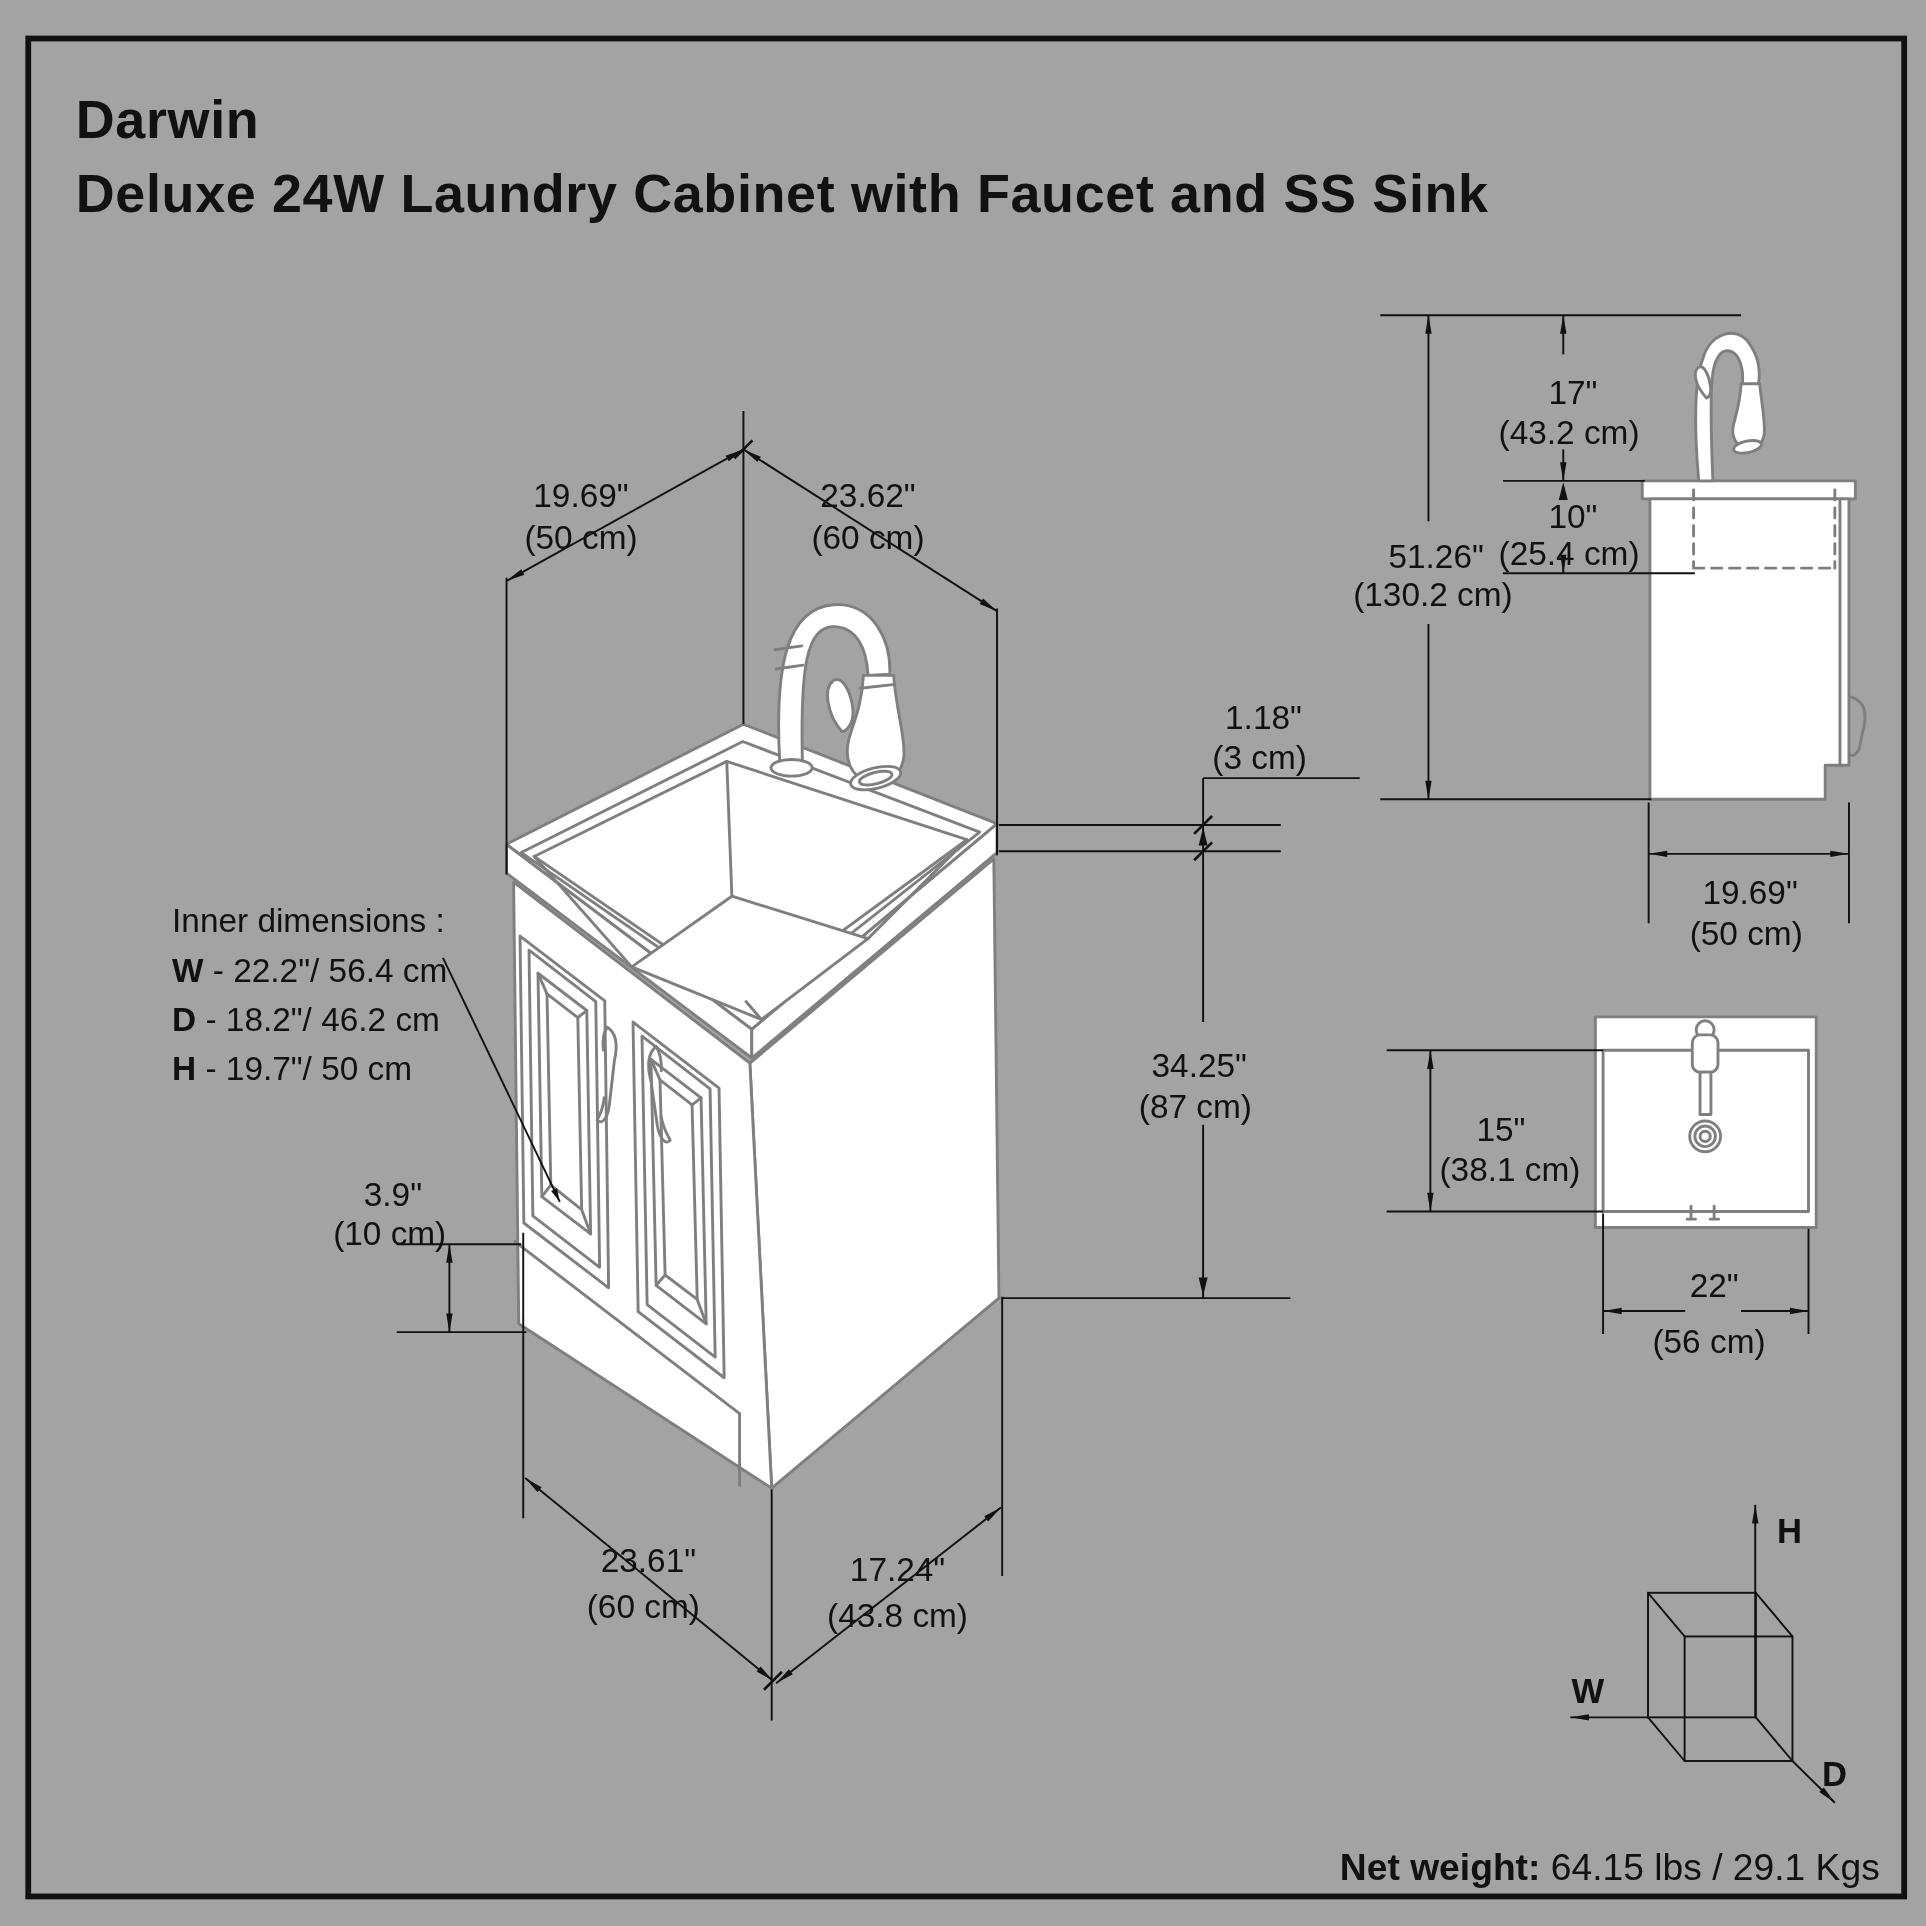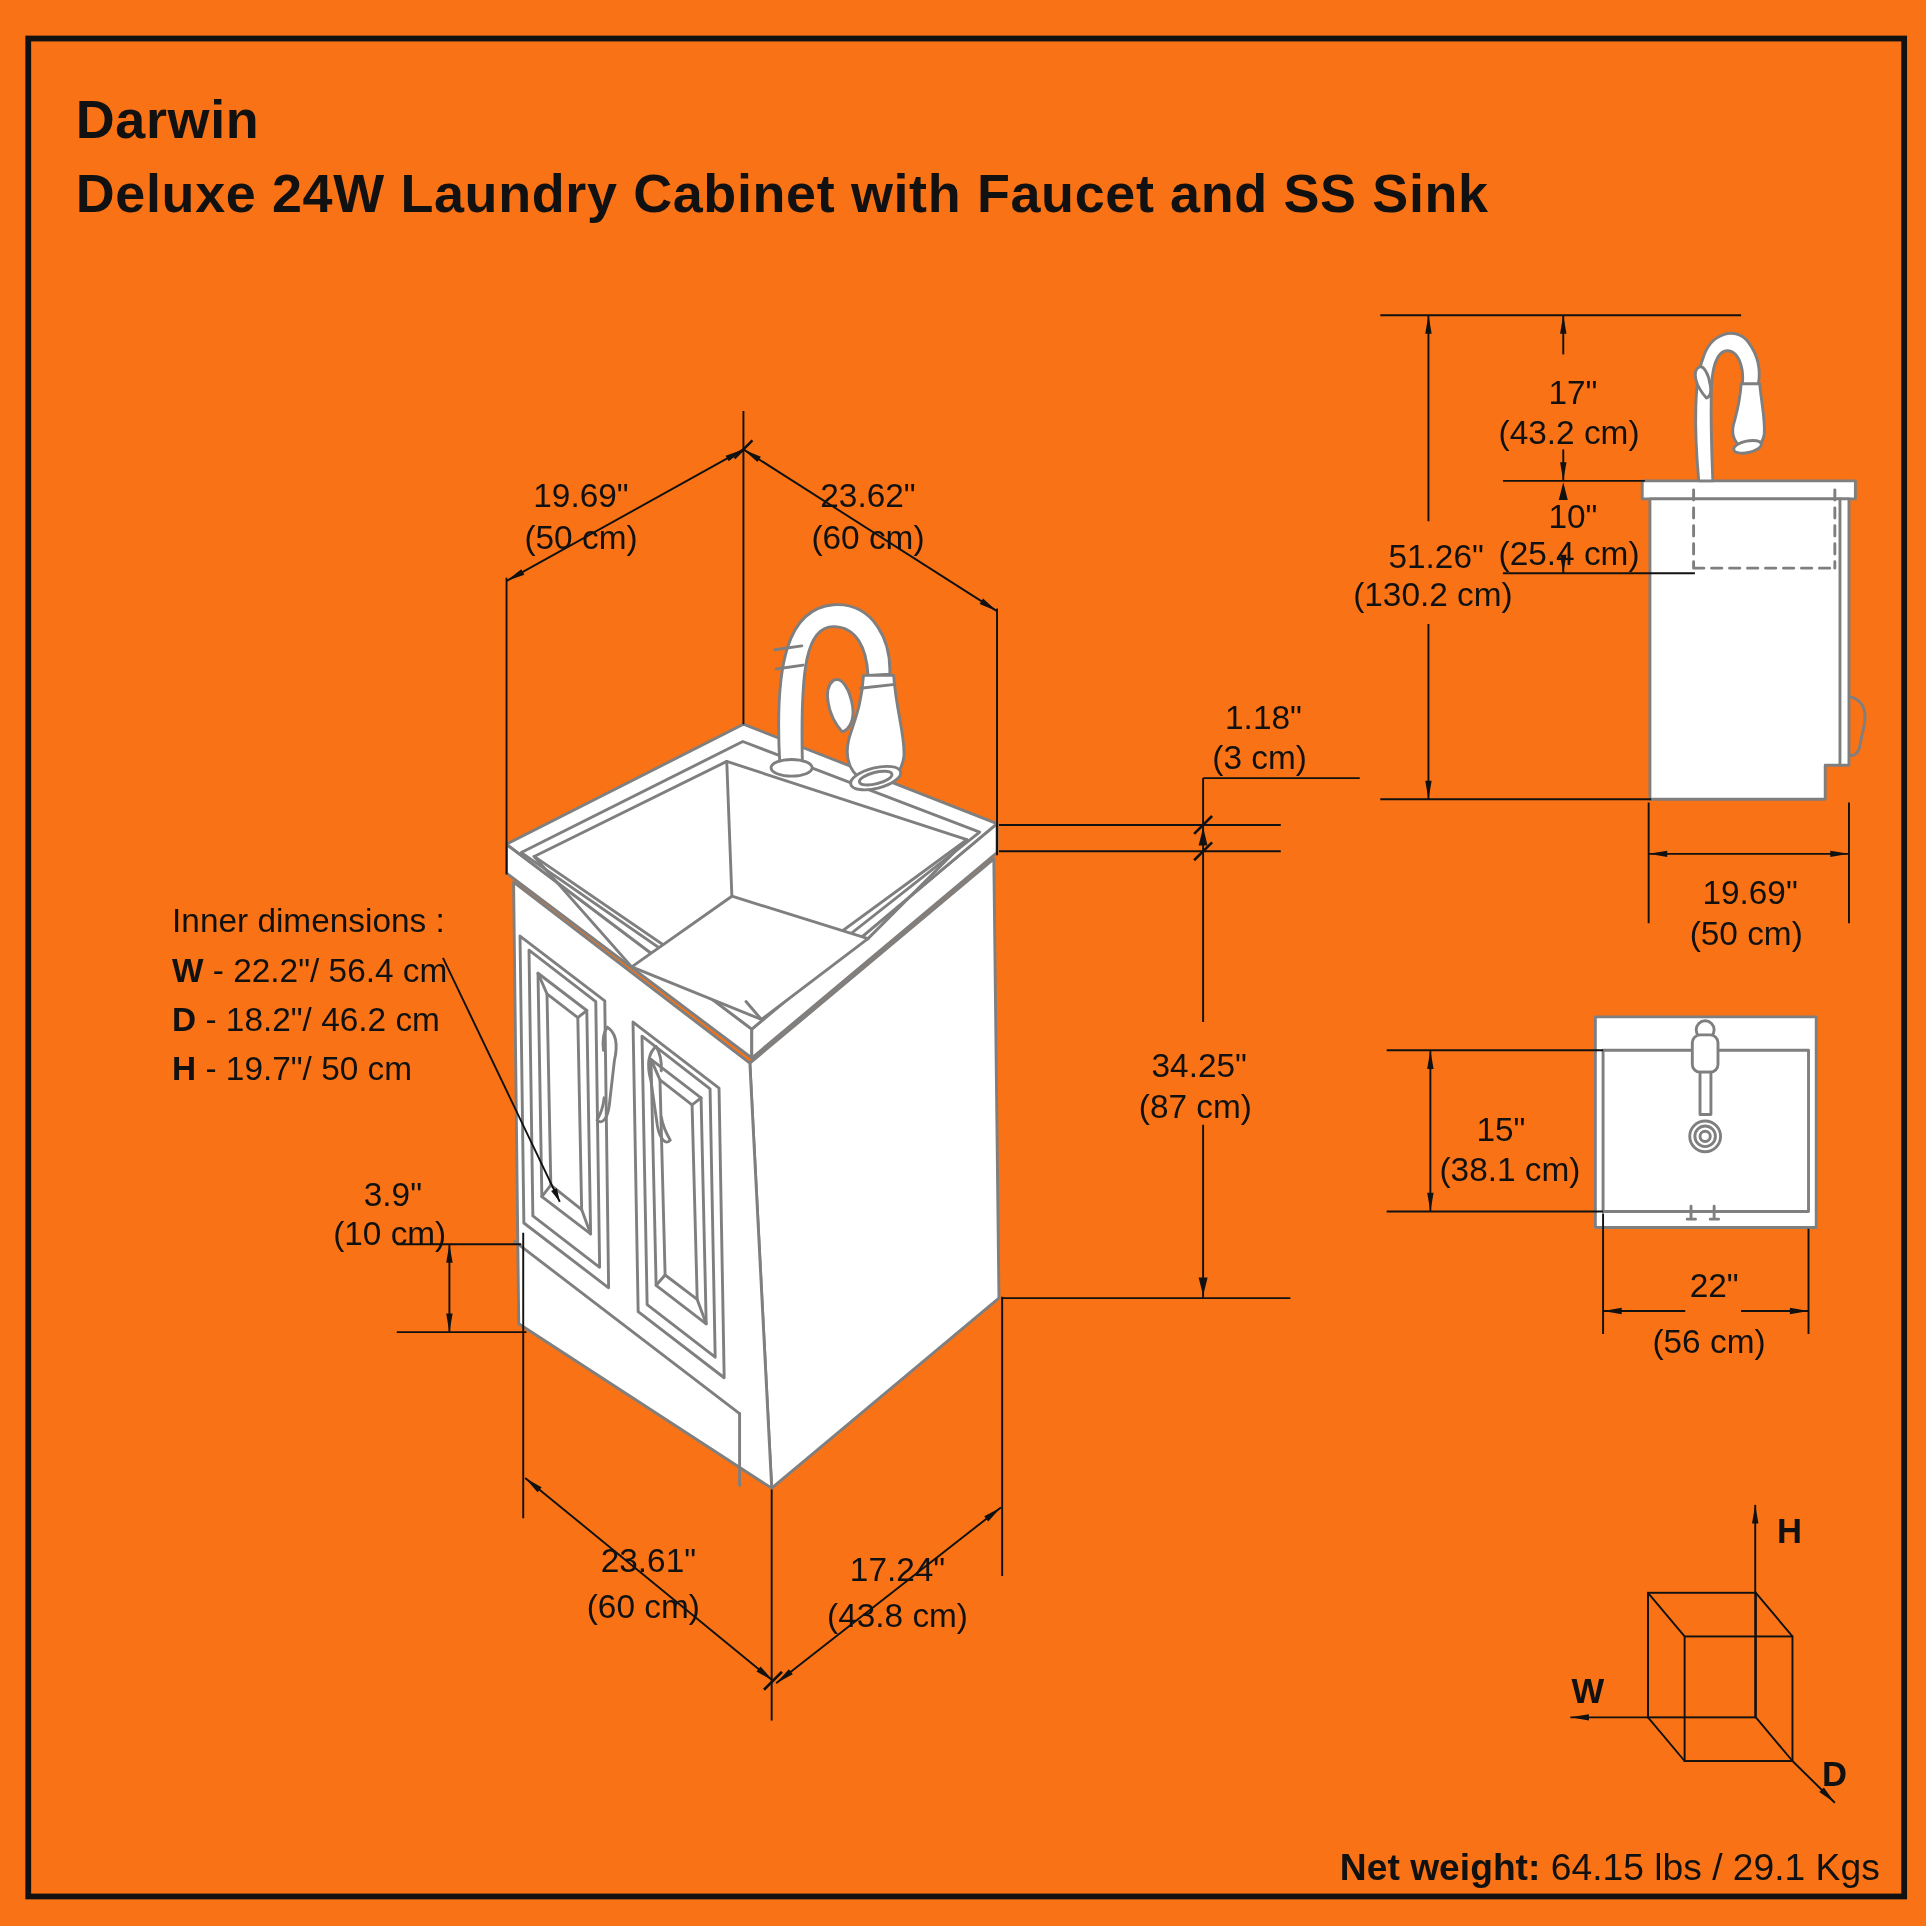--- a/index.html
+++ b/index.html
@@ -1,16 +1,16 @@
 <!DOCTYPE html>
 <html style="font-size:10.3px"><head>
 <meta charset="utf-8">
 <style>
   html,body{margin:0;padding:0;background:#fff;}
-  .page{position:relative;width:1926px;height:1926px;background:#f97316;}
+  .page{position:relative;width:1926px;height:1926px;background:#a3a3a3;}
   svg{display:block;}
   text{font-family:"Liberation Sans","DejaVu Sans",sans-serif;fill:#111;}
   .title{font-size:84px;font-weight:800;letter-spacing:1px;}
   .dim{font-size:52px;font-weight:400;}
   .dimb{font-size:52px;font-weight:700;}
   .axis{font-size:54px;font-weight:700;}
   .nw{font-size:58px;}
   .gline{stroke:#7f7f7f;stroke-width:4.5;fill:none;stroke-linejoin:round;stroke-linecap:round;}
   .gfill{stroke:#7f7f7f;stroke-width:4.5;fill:#fff;stroke-linejoin:round;}
   .dline{stroke:#111;stroke-width:3;fill:none;}

